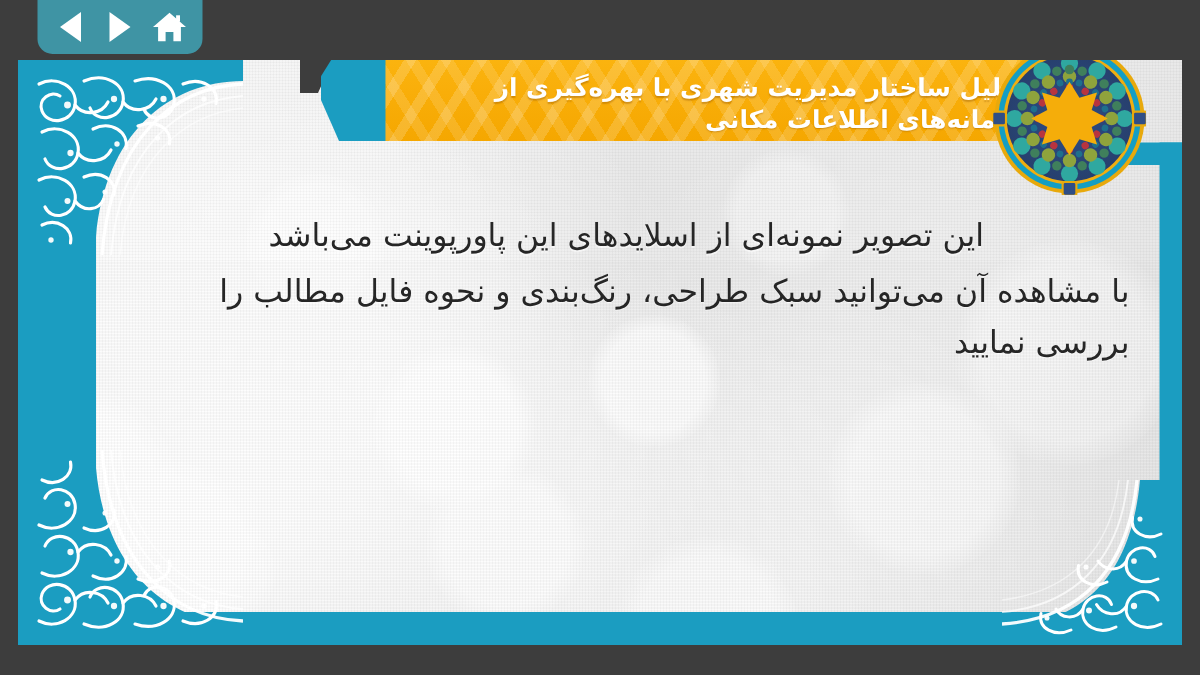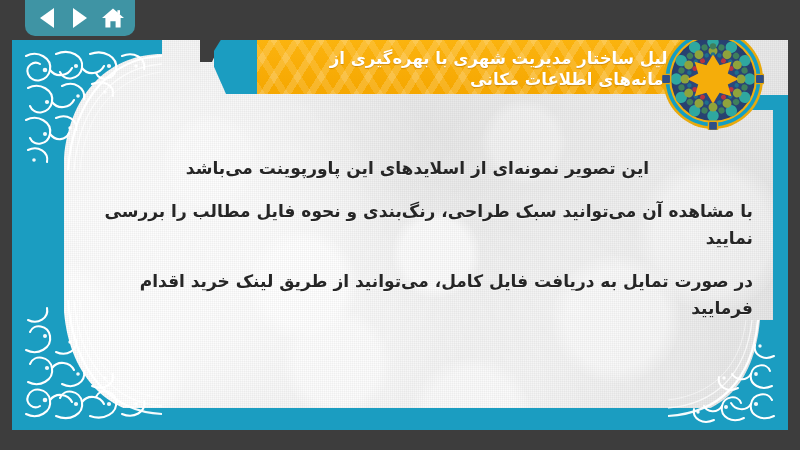--- a/index.html
+++ b/index.html
@@ -146,26 +146,25 @@
 
   
   #body-text{
     position:absolute;
     left:70px; right:35px; top:100px;
     direction:rtl; text-align:right;
     z-index:20;
   }
   .body-line{
     color:#262626;
-    font-size:17px;
+    font-size:21px;
     line-height:1.62;
-    font-weight:700;
+    font-weight:400;
     margin-bottom:3px;
     text-shadow:0 1px 0 rgba(255,255,255,.55);
-    margin-top:15px;
   }
   .body-line.l1{ text-align:center; padding-right:0; }
 </style>
 </head>
 <body>
 
 <div id="viewer-chrome"></div>
 
 <div id="nav-bar">
   <div class="nav-btn">
@@ -295,21 +294,20 @@
       <circle cx="88" cy="54" r="1.9"></circle>
         <circle cx="56" cy="58" r="1.7"></circle>
       <circle cx="30" cy="92" r="1.7"></circle>
         <circle cx="92" cy="26" r="1.7"></circle>
     </g>
   </svg>
 
   <div id="body-text">
     <div class="body-line l1">این تصویر نمونه‌ای از اسلایدهای این پاورپوینت می‌باشد</div>
     <div class="body-line">با مشاهده آن می‌توانید سبک طراحی، رنگ‌بندی و نحوه فایل مطالب را بررسی نمایید</div>
-    <div class="body-line">در صورت تمایل به دریافت فایل کامل، می‌توانید از طریق لینک خرید اقدام فرمایید</div>
   </div>
 
   <div id="banner-notch"></div>
   <div id="banner-tab"></div>
   <div id="title-banner">
     <div id="title-text">تحلیل ساختار مدیریت شهری با بهره‌گیری از
 سامانه‌های اطلاعات مکانی</div>
   </div>
 
   <svg id="medallion" viewBox="0 0 100 100">

